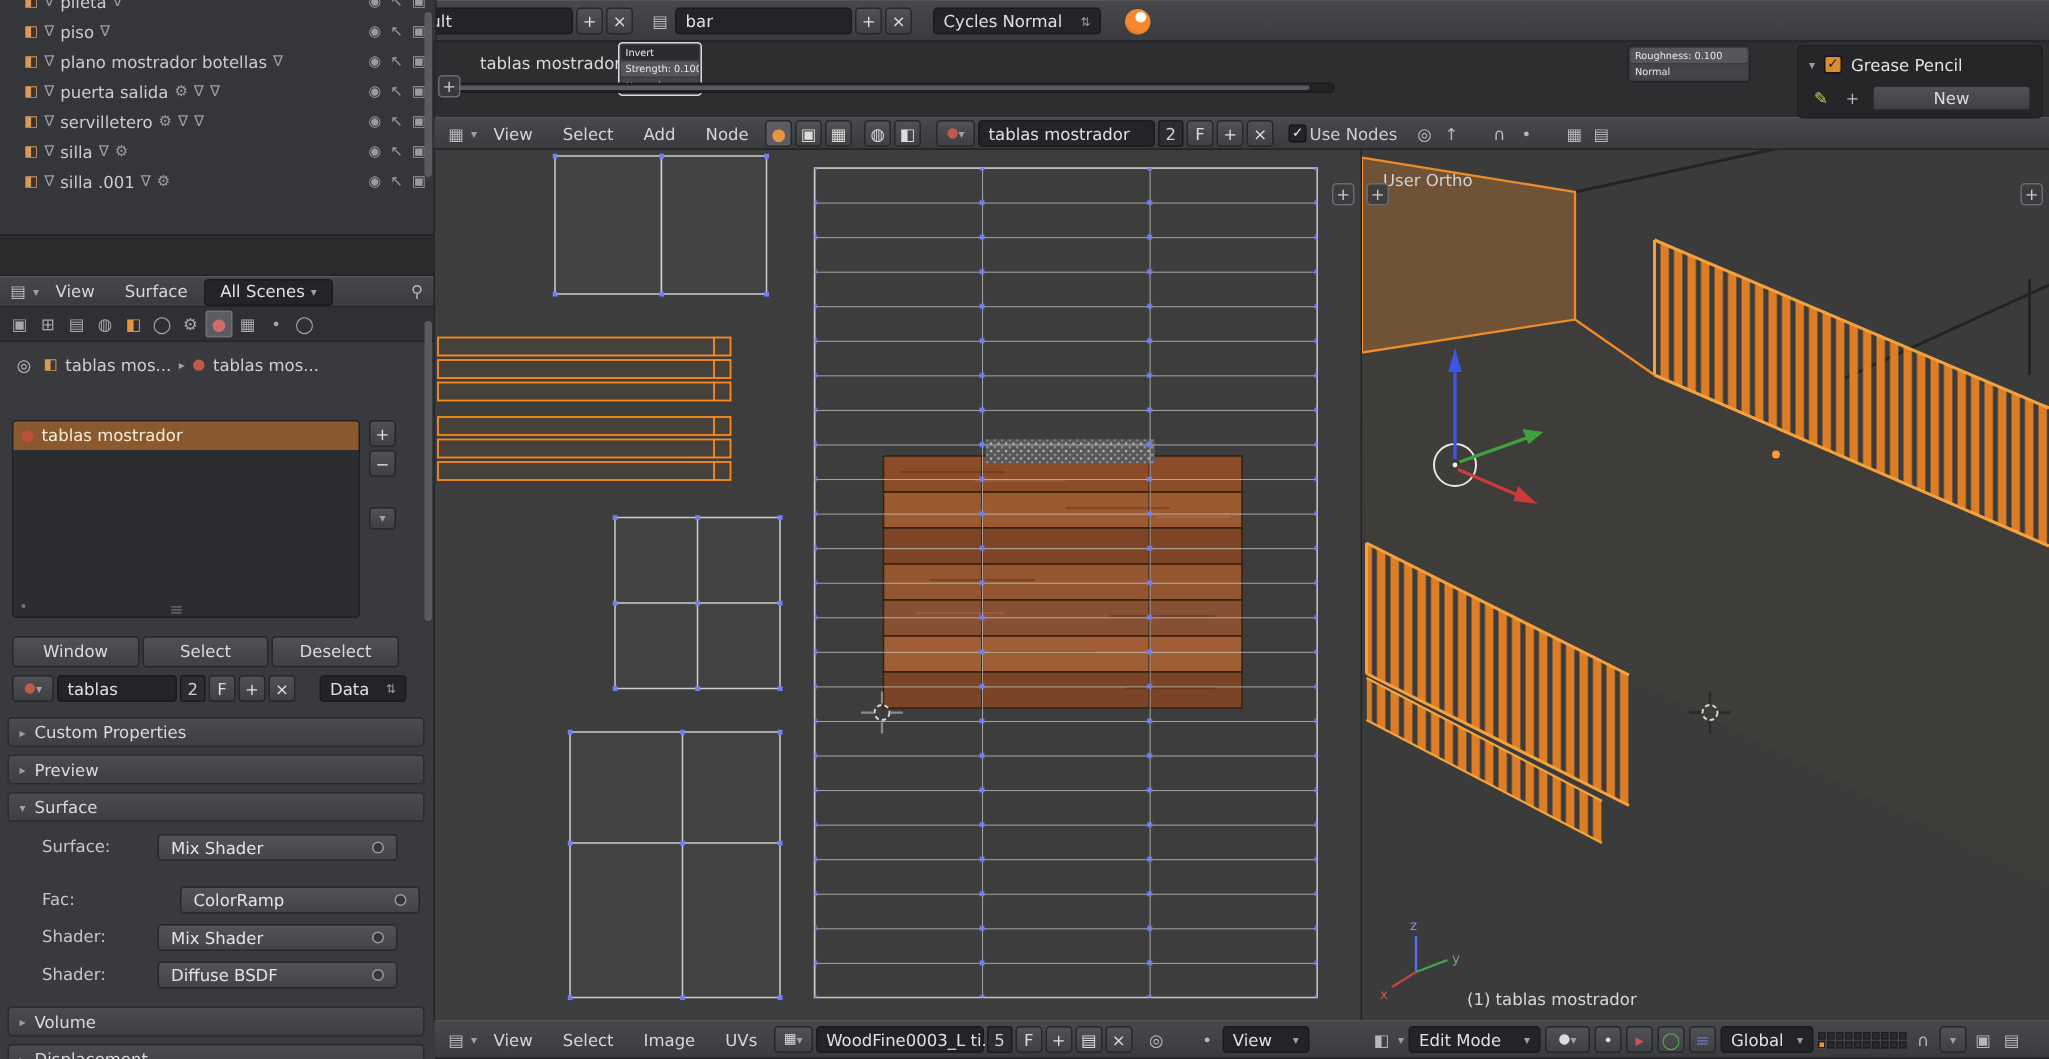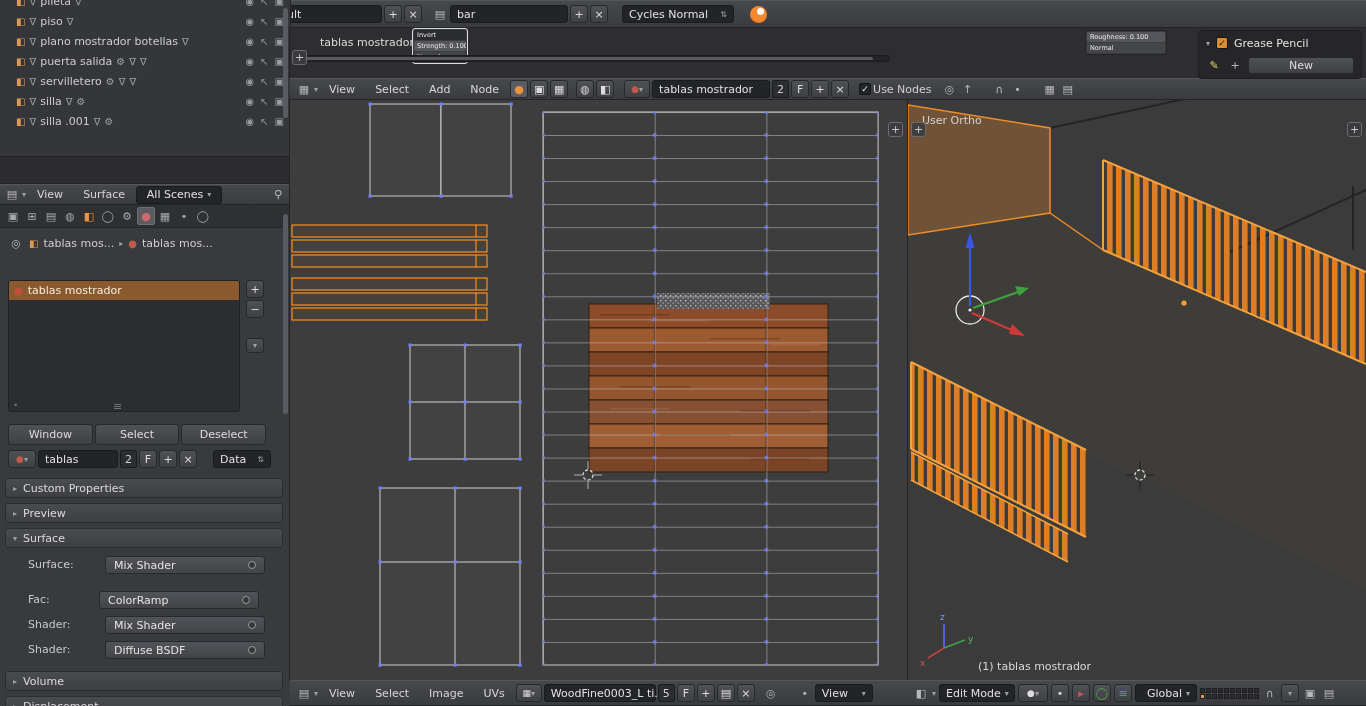--- a/index.html
+++ b/index.html
@@ -249,21 +249,21 @@
     <span class="chev">▾</span>
     <span>Surface</span>
   </div>
 
   <span class="plabel" style="left:28px;top:374px">Surface:</span>
   <div class="valbtn" style="left:105px;top:372px;width:160px">
     <span>Mix Shader</span>
     <span class="sock"></span>
   </div>
   <span class="plabel" style="left:28px;top:409px">Fac:</span>
-  <div class="valbtn" style="left:99px;top:407px;width:160px">
+  <div class="valbtn" style="left:120px;top:407px;width:160px">
     <span>ColorRamp</span>
     <span class="sock"></span>
   </div>
   <span class="plabel" style="left:28px;top:434px">Shader:</span>
   <div class="valbtn" style="left:105px;top:432px;width:160px">
     <span>Mix Shader</span>
     <span class="sock"></span>
   </div>
   <span class="plabel" style="left:28px;top:459px">Shader:</span>
   <div class="valbtn" style="left:105px;top:457px;width:160px">
@@ -563,39 +563,39 @@
   <span class="ico" style="margin-left:16px">•</span>
   <span class="field" style="width:58px;justify-content:space-between">
     <span>View</span>
     <span class="chev">▾</span>
   </span>
 </div>
 
 <div class="abs row hdr" style="left:908px;top:680px;width:458px;height:26px;gap:3px;padding:0 5px">
   <span class="ico">◧</span>
   <span class="chev">▾</span>
-  <span class="field" style="width:76px;justify-content:space-between">
+  <span class="field" style="width:88px;justify-content:space-between">
     <span>Edit Mode</span>
     <span class="chev">▾</span>
   </span>
   <span class="btn" style="width:30px">
     <span style="font-size:9px">●</span>
     <span class="chev">▾</span>
   </span>
   <span class="btn sq">•</span>
   <span class="btn sq">
       <span style="color:#cc5555">▸</span>
     </span>
   <span class="btn sq">
       <span style="color:#55aa55">◯</span>
     </span>
   <span class="btn sq">
       <span style="color:#6677dd">≡</span>
     </span>
-  <span class="field" style="width:62px;justify-content:flex-end">
+  <span class="field" style="width:62px;justify-content:space-between">
     <span>Global</span>
     <span class="chev">▾</span>
   </span>
   <span class="layers">
     <span class="lc"></span>
       <span class="lc"></span>
       <span class="lc"></span>
       <span class="lc"></span>
       <span class="lc"></span>
     <span class="lc"></span>

